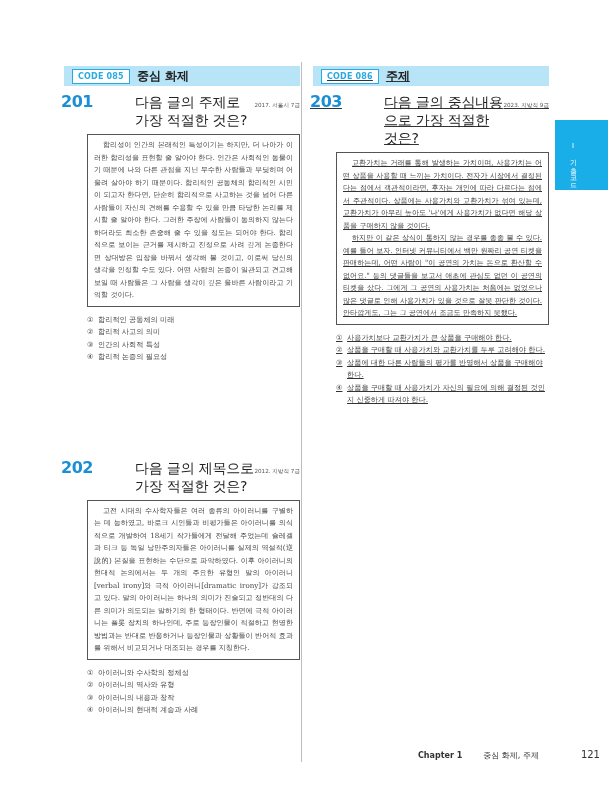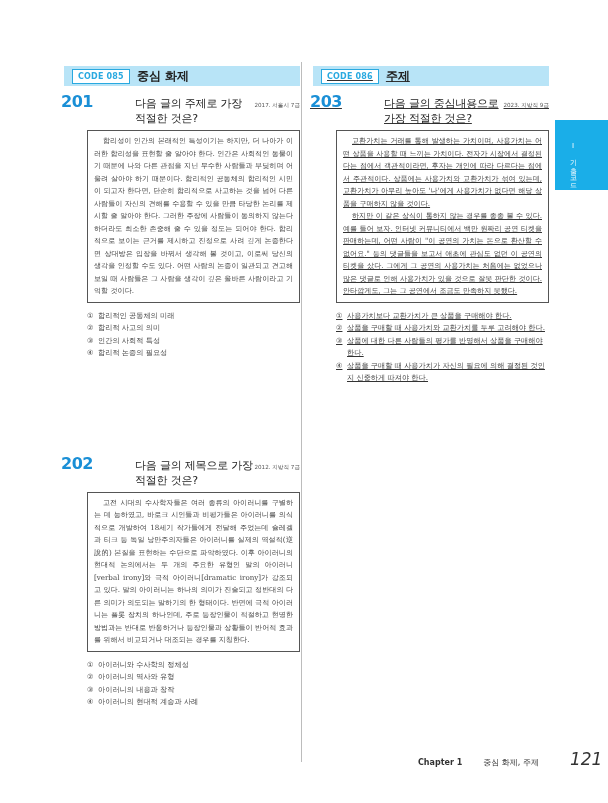--- a/index.html
+++ b/index.html
@@ -11,38 +11,38 @@
   .col.right { left: 313px; text-decoration: underline; }
 
   .divider { position: absolute; left: 301px; top: 62px; width: 1px; height: 700px; background: #bcbcbc; }
 
   .code-bar { height: 20px; background: #b8e4f7; display: flex; align-items: center; padding-left: 8px; }
   .code-tag { border: 1.5px solid #29a9e0; background: #ffffff; color: #29a9e0; font-size: 8px; font-weight: bold; padding: 1px 5px; height: 15px; display: flex; align-items: center; letter-spacing: 0.2px; }
   .code-title { font-size: 12px; font-weight: bold; color: #222; margin-left: 7px; }
 
   .q-head { display: flex; align-items: baseline; margin-top: 6px; }
   .q-num { color: #1a8fd6; font-weight: bold; font-size: 16px; width: 26px; margin-left: -3px; letter-spacing: -0.5px; }
-  .q-text { font-size: 11px; color: #222; flex: 1; letter-spacing: -0.2px; padding-left: 48px; }
+  .q-text { font-size: 14px; color: #222; flex: 1; letter-spacing: -0.2px; padding-left: 48px; }
   .q-src { font-size: 5.6px; color: #555; white-space: nowrap; }
 
   .passage { border: 1px solid #555; margin-left: 23px; margin-top: 4px; padding: 4px 6px 4px 6px; font-family: "DejaVu Serif", "Liberation Serif", serif; font-size: 7.1px; line-height: 12.5px; color: #444; text-align: justify; }
   .passage p { text-indent: 9px; }
 
   .choices { margin-left: 23px; margin-top: 7px; font-family: "DejaVu Serif", "Liberation Serif", serif; font-size: 7.2px; line-height: 12.5px; color: #444; }
   .choice { display: flex; }
   .choice .num { width: 11px; flex: none; }
   .choice .txt { flex: 1; }
 
   .side-tab { position: absolute; left: 555px; top: 120px; width: 53px; height: 70px; background: #1aaee8; }
   .side-tab-label { position: absolute; left: 568px; top: 142px; writing-mode: vertical-rl; color: #fff; font-size: 7px; letter-spacing: 1px; }
 
   .footer { position: absolute; top: 749px; left: 418px; display: flex; align-items: baseline; gap: 18px; }
   .footer .chap { font-size: 8px; font-weight: bold; color: #333; }
   .footer .chap-title { font-size: 8px; color: #333; margin-left: 3px; }
-  .footer .page { font-size: 17px; color: #333; margin-left: 13px; font-style: italic; }
+  .footer .page { font-size: 10px; color: #333; margin-left: 24px; }
 </style>
 </head>
 <body>
 
 <div class="divider"></div>
 
 <div class="col left">
   <div class="code-bar">
     <span class="code-tag">CODE 085</span>
     <span class="code-title">중심 화제</span>

